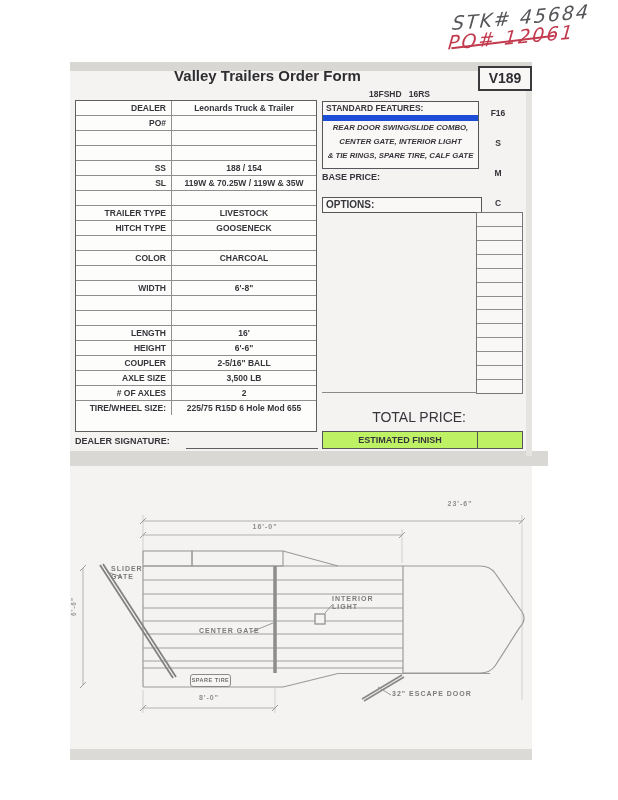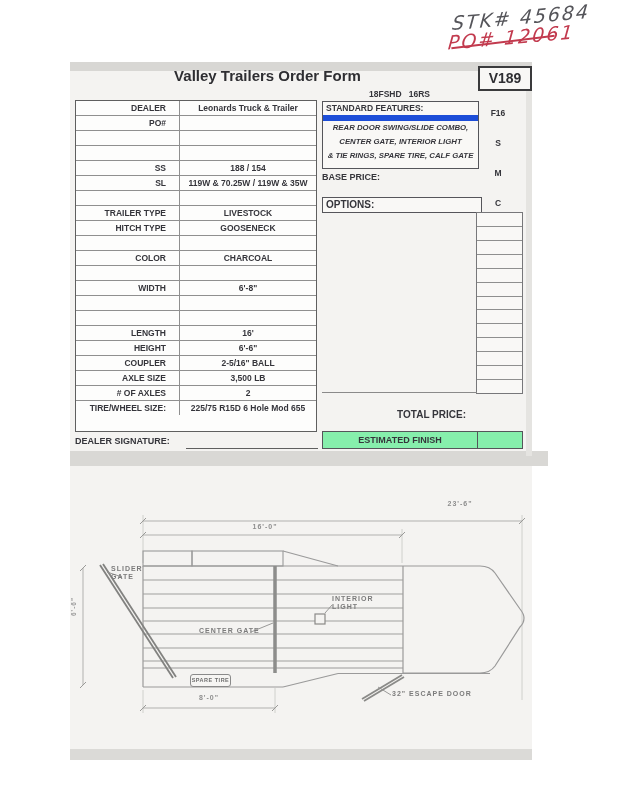--- a/index.html
+++ b/index.html
@@ -22,42 +22,42 @@
 
   
   .form-title{left:75px;top:67px;width:385px;text-align:center;font-size:15px;font-weight:bold;color:#2e2e32;}
   .vbox{left:478px;top:66px;width:50px;height:21px;border:2px solid #3a3a3c;background:#f8f7f5;
         font-size:14px;font-weight:bold;text-align:center;line-height:21px;color:#2e2e32;}
 
   
   .dtable{left:75px;top:100px;width:240px;height:330px;border:1px solid #5f5f5f;background:#fdfdfc;overflow:hidden;}
   .drow{display:flex;height:14px;border-bottom:1px solid #8f8f8f;}
   .drow:last-child{border-bottom:none;}
-  .dlabel{width:90px;border-right:1px solid #8f8f8f;text-align:right;padding-right:13px;
+  .dlabel{width:90px;border-right:1px solid #8f8f8f;text-align:right;padding-right:5px;
           font-size:8.5px;font-weight:bold;line-height:14px;white-space:nowrap;}
   .dvalue{flex:1;text-align:center;font-size:8.5px;font-weight:bold;line-height:14px;white-space:nowrap;}
 
   
   .model-line{left:322px;top:89px;width:155px;text-align:center;font-size:8.5px;font-weight:bold;white-space:pre;}
   .codes{left:479px;top:90px;width:38px;text-align:center;}
   .code{height:14px;line-height:14px;font-size:8.5px;font-weight:bold;margin-top:16px;}
   .featbox{left:322px;top:101px;width:155px;height:66px;border:1px solid #55555a;background:#f9f8f6;}
   .feathead{height:13px;border-bottom:6px solid #1d4ed8;font-size:8.5px;font-weight:bold;
             line-height:13px;padding-left:3px;}
   .feat-line{height:14px;line-height:14px;text-align:center;font-size:7.8px;font-weight:bold;white-space:nowrap;font-style:italic;}
   .base-price{left:322px;top:172px;width:150px;text-align:left;font-size:9px;font-weight:bold;}
   .optbox{left:322px;top:197px;width:155px;height:14px;border:1px solid #55555a;background:#f9f8f6;
           font-size:10px;font-weight:bold;line-height:14px;padding-left:3px;}
   .pcells{left:476px;top:212px;width:45px;height:180px;border:1px solid #77777a;background:#f9f8f6;
           display:flex;flex-direction:column;}
   .pcell{flex:1;border-bottom:1px solid #8f8f8f;}
   .pcell:last-child{border-bottom:none;}
   .opt-bottom-line{left:322px;top:392px;width:155px;height:1px;background:#8a8a8a;}
-  .total-price{left:322px;top:409px;width:144px;text-align:right;font-size:10px;font-weight:bold;}
-  .estbox{left:322px;top:431px;width:199px;height:16px;border:1px solid #55555a;background:#86efac;display:flex;}
+  .total-price{left:322px;top:409px;width:144px;text-align:right;font-size:14px;font-weight:normal;}
+  .estbox{left:322px;top:431px;width:199px;height:16px;border:1px solid #55555a;background:#bef264;display:flex;}
   .est-label{width:154px;border-right:1px solid #55555a;text-align:center;font-size:9px;font-weight:bold;line-height:16px;}
   .est-cell{flex:1;}
 
   
   .sig-label{left:75px;top:436px;font-size:9px;font-weight:bold;}
   .sig-line{left:186px;top:448px;width:132px;height:1px;background:#5f5f5f;}
 
   
   .diagram{left:70px;top:485px;width:470px;height:275px;}
   .dlabeltxt{position:absolute;color:#7b7b7b;font-size:7px;letter-spacing:1px;line-height:8px;

